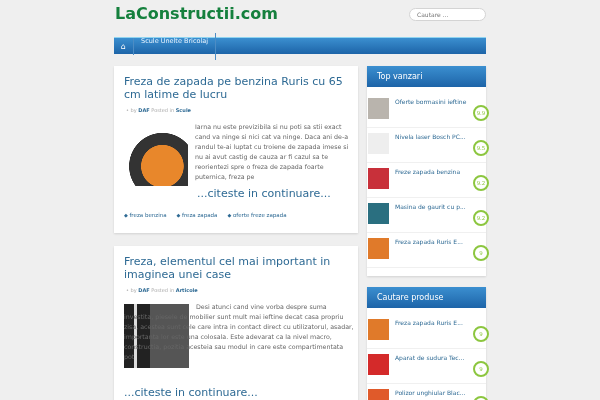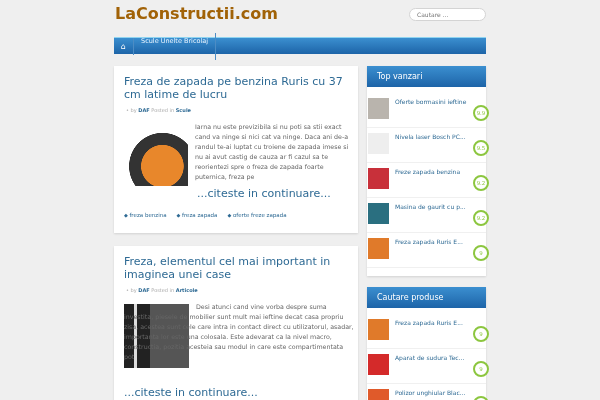--- a/index.html
+++ b/index.html
@@ -1,17 +1,17 @@
 <!DOCTYPE html>
 <html><head>
 <meta charset="utf-8">
 <style>
 *{box-sizing:border-box;margin:0;padding:0}
 body{width:600px;height:400px;overflow:hidden;background:#efefef;font-family:"DejaVu Sans",sans-serif;position:relative}
-.logo{position:absolute;left:115px;top:4px;font-size:16px;font-weight:bold;color:#a16207;letter-spacing:0}
+.logo{position:absolute;left:115px;top:4px;font-size:16px;font-weight:bold;color:#15803d;letter-spacing:0}
 .search{position:absolute;left:409px;top:8px;width:77px;height:13px;border:1px solid #d4d4d4;border-radius:7px;background:#fff;font-size:6px;color:#888;padding:2px 7px;font-family:"DejaVu Sans",sans-serif}
 .nav{position:absolute;left:114px;top:37px;width:372px;height:17px;background:linear-gradient(#3b8fd0,#1d64a8);border-top:1px solid #8fd4f0;display:flex;align-items:center}
 .nav .home{width:20px;height:17px;border-right:1px solid #4c8cc4;display:flex;align-items:center;justify-content:center;color:#fff;font-size:8px}
 .nav .item{padding:0 7px;height:27px;line-height:17px;color:#eaf4ff;font-size:6.5px;border-right:1px solid #4c8cc4}
 .post{position:absolute;left:114px;width:244px;background:#fff;box-shadow:0 1px 2px rgba(0,0,0,.12)}
 .post h2{font-size:11px;font-weight:normal;color:#2e6a94;line-height:13px;margin:0 0 0 10px;padding-top:9px;width:225px}
 .meta{font-size:5px;color:#aaa;margin:6px 0 0 12px}
 .meta b{color:#2e6a94}
 .excerpt{font-size:6.3px;color:#666;line-height:10px}
 .more{font-size:11px;color:#2e6a94}
@@ -29,21 +29,21 @@
 
 <div class="logo">LaConstructii.com</div>
 <input class="search" placeholder="Cautare ..." style="">
 
 <div class="nav">
   <div class="home">⌂</div>
   <div class="item">Scule Unelte Bricolaj</div>
 </div>
 
 <div class="post" style="top:66px;height:167px">
-  <h2>Freza de zapada pe benzina Ruris cu 37 cm latime de lucru</h2>
+  <h2>Freza de zapada pe benzina Ruris cu 65 cm latime de lucru</h2>
   <div class="meta">• <span>by</span> <b>DAF</b> <span>Posted in</span> <b>Scule</b></div>
   <div style="position:absolute;left:10px;top:54px;width:64px;height:66px;background:radial-gradient(circle at 60% 70%,#e8872b 0 35%,#333 36% 55%,#fff 56%)"></div>
   <div class="excerpt" style="position:absolute;left:81px;top:56px;width:155px">Iarna nu este previzibila si nu poti sa stii exact cand va ninge si nici cat va ninge. Daca ani de-a randul te-ai luptat cu troiene de zapada imese si nu ai avut castig de cauza ar fi cazul sa te reorientezi spre o freza de zapada foarte puternica, freza pe</div>
   <div class="more" style="position:absolute;left:83px;top:121px">...citeste in continuare...</div>
   <div class="tags" style="position:absolute;left:10px;top:146px">
     <span class="tag">freza benzina</span>
     <span class="tag">freza zapada</span>
     <span class="tag">oferte freze zapada</span>
   </div>
 </div>

